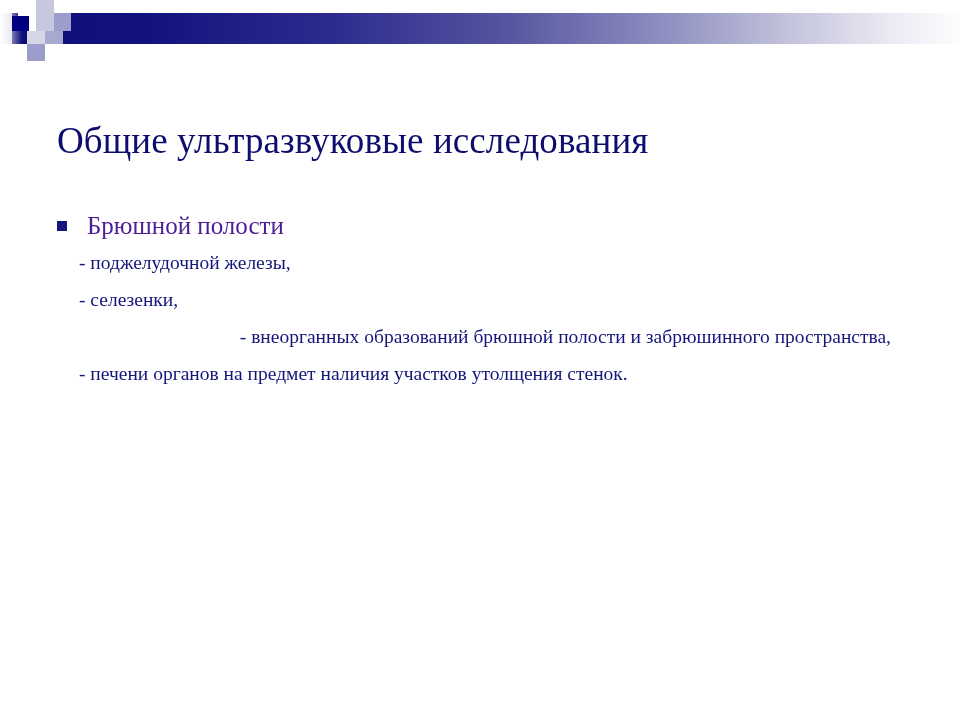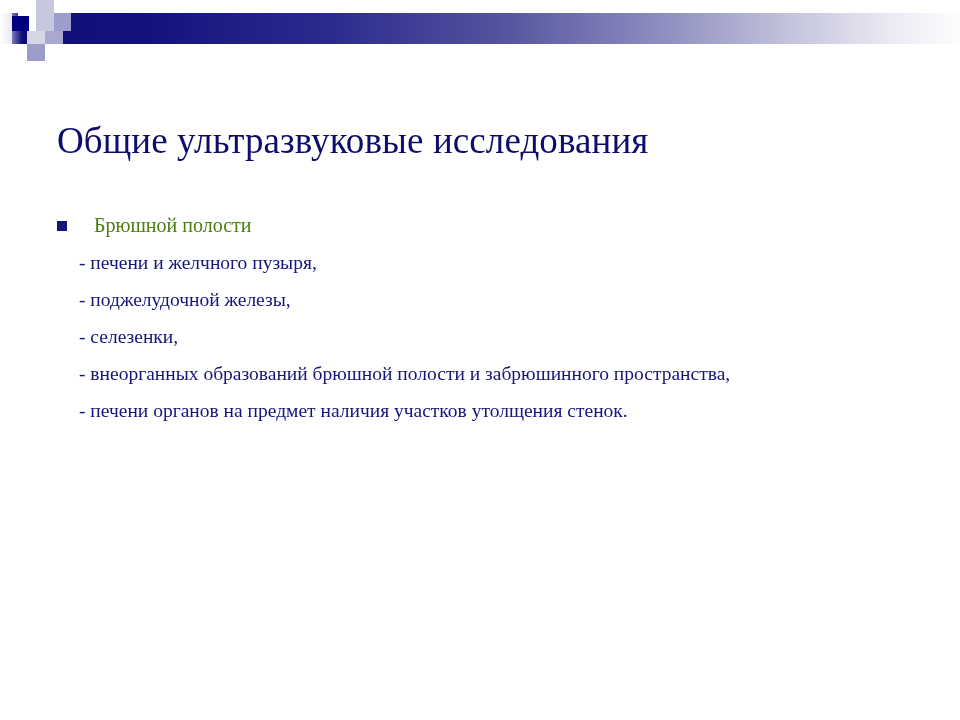--- a/index.html
+++ b/index.html
@@ -84,38 +84,38 @@
   }
   .bullet-marker {
     flex: 0 0 auto;
     width: 10px;
     height: 10px;
     background: #15157c;
     margin-top: 9px;
     margin-right: 20px;
   }
   .bullet-text {
-    color: #4d7c0f;
-    font-size: 20px;
+    color: #4c1d95;
+    font-size: 25px;
     line-height: 27px;
-    margin-left: 7px;
   }
 
   .sub-item {
     color: #15157c;
     font-size: 19.5px;
     line-height: 27px;
     margin-left: 22px;
     margin-top: 10px;
     text-indent: 0;
     max-width: 800px;
   }
   .sub-item.wrapped {
     padding-left: 12px;
     text-indent: -12px;
+    text-align: right;
   }
 </style>
 </head>
 <body>
 
 <div class="slide-header">
 
   <div class="header-bar"></div>
 
   <div class="mosaic">
@@ -134,21 +134,20 @@
 
 <h1 class="slide-title">Общие ультразвуковые исследования</h1>
 
 <div class="slide-body">
 
   <div class="bullet-item">
     <span class="bullet-marker"></span>
     <span class="bullet-text">Брюшной полости</span>
   </div>
 
-  <div class="sub-item">- печени и желчного пузыря,</div>
 
   <div class="sub-item">- поджелудочной железы,</div>
 
   <div class="sub-item">- селезенки,</div>
 
 
   <div class="sub-item wrapped">- внеорганных образований брюшной полости и забрюшинного пространства,</div>
 
   <div class="sub-item">- печени органов на предмет наличия участков утолщения стенок.</div>
 

